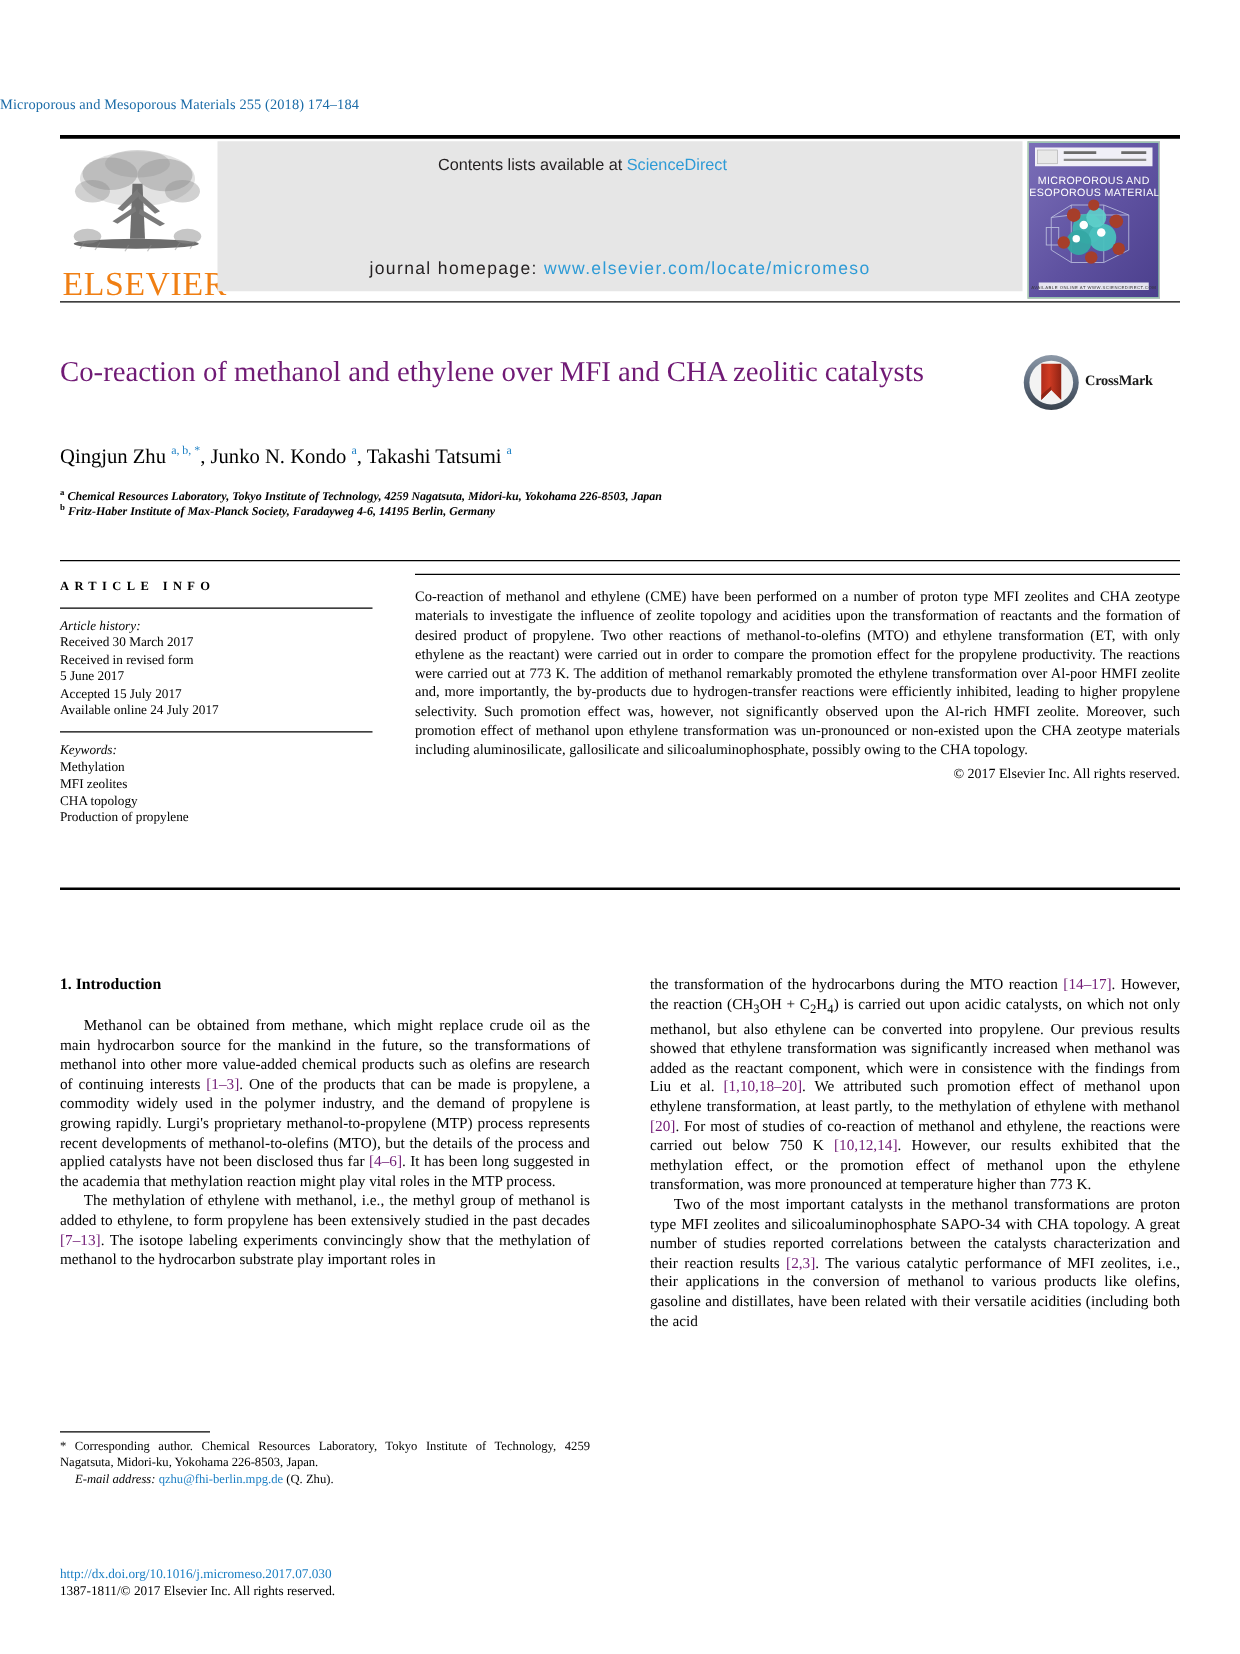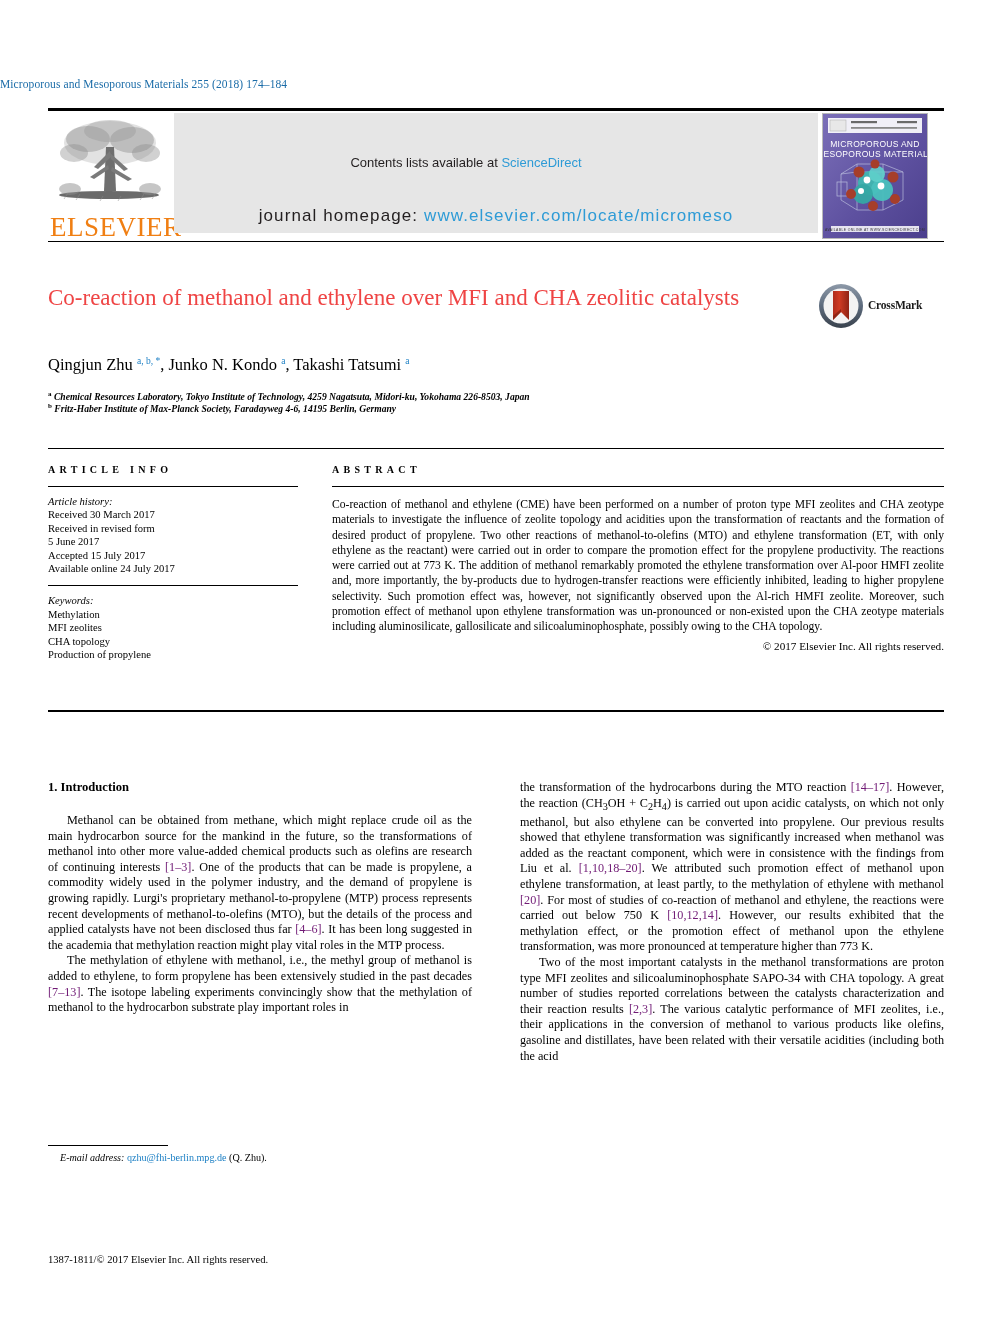--- a/index.html
+++ b/index.html
@@ -80,41 +80,40 @@
     background: #e6e6e6;
   }
   .contents-line {
     position: absolute;
     left: 0; top: 11px;
     width: 584px;
     text-align: center;
     font-family: "Liberation Sans", sans-serif;
     font-size: 13px;
     color: #231f20;
-    margin-top: 31px;
   }
   .contents-line .sd {
     color: #2e9bd6;
   }
   .journal-title {
     position: absolute;
     left: 0; top: 42px;
     width: 644px;
     text-align: center;
     font-family: "Liberation Serif", serif;
     font-size: 28.5px;
     color: #000;
   }
   .homepage-line {
     position: absolute;
     left: 0; top: 93px;
     width: 644px;
     text-align: center;
     font-family: "Liberation Sans", sans-serif;
-    font-size: 17px;
+    font-size: 14px;
     letter-spacing: 1.1px;
     color: #231f20;
   }
   .homepage-line .hp-url {
     color: #2e9bd6;
   }
   .cover-thumb {
     position: absolute;
     left: 774px; top: 5px;
     width: 104px;
@@ -137,21 +136,21 @@
     left: 48px; top: 283px;
     width: 896px;
   }
   .paper-title {
     position: absolute;
     left: 0; top: 0;
     width: 760px;
     font-family: "Liberation Serif", serif;
     font-size: 23px;
     line-height: 30px;
-    color: #ef4444;
+    color: #701a75;
   }
   .crossmark {
     position: absolute;
     left: 770px; top: 0px;
     width: 126px;
     height: 52px;
   }
   .cm-circle {
     position: absolute;
     left: 0; top: 0;
@@ -496,21 +495,20 @@
       <div class="info-group">
         <div class="it">Keywords:</div>
         <div>Methylation</div>
         <div>MFI zeolites</div>
         <div>CHA topology</div>
         <div>Production of propylene</div>
       </div>
     </div>
 
     <div class="col-right">
-      <div class="sec-head">ABSTRACT</div>
       <div class="thin-rule"></div>
       <div class="abstract-body">Co-reaction of methanol and ethylene (CME) have been performed on a number of proton type MFI zeolites and CHA zeotype materials to investigate the influence of zeolite topology and acidities upon the transformation of reactants and the formation of desired product of propylene. Two other reactions of methanol-to-olefins (MTO) and ethylene transformation (ET, with only ethylene as the reactant) were carried out in order to compare the promotion effect for the propylene productivity. The reactions were carried out at 773 K. The addition of methanol remarkably promoted the ethylene transformation over Al-poor HMFI zeolite and, more importantly, the by-products due to hydrogen-transfer reactions were efficiently inhibited, leading to higher propylene selectivity. Such promotion effect was, however, not significantly observed upon the Al-rich HMFI zeolite. Moreover, such promotion effect of methanol upon ethylene transformation was un-pronounced or non-existed upon the CHA zeotype materials including aluminosilicate, gallosilicate and silicoaluminophosphate, possibly owing to the CHA topology.</div>
       <div class="abstract-copy">© 2017 Elsevier Inc. All rights reserved.</div>
     </div>
 
     <div class="frame-rule-bottom"></div>
   </div>
 
   <div class="body-cols">
     <div class="bcol left">
@@ -519,24 +517,26 @@
       <p>The methylation of ethylene with methanol, i.e., the methyl group of methanol is added to ethylene, to form propylene has been extensively studied in the past decades <span class="ref">[7–13]</span>. The isotope labeling experiments convincingly show that the methylation of methanol to the hydrocarbon substrate play important roles in</p>
     </div>
     <div class="bcol right">
       <p style="text-indent:0">the transformation of the hydrocarbons during the MTO reaction <span class="ref">[14–17]</span>. However, the reaction (CH<sub>3</sub>OH + C<sub>2</sub>H<sub>4</sub>) is carried out upon acidic catalysts, on which not only methanol, but also ethylene can be converted into propylene. Our previous results showed that ethylene transformation was significantly increased when methanol was added as the reactant component, which were in consistence with the findings from Liu et al. <span class="ref">[1,10,18–20]</span>. We attributed such promotion effect of methanol upon ethylene transformation, at least partly, to the methylation of ethylene with methanol <span class="ref">[20]</span>. For most of studies of co-reaction of methanol and ethylene, the reactions were carried out below 750 K <span class="ref">[10,12,14]</span>. However, our results exhibited that the methylation effect, or the promotion effect of methanol upon the ethylene transformation, was more pronounced at temperature higher than 773 K.</p>
       <p>Two of the most important catalysts in the methanol transformations are proton type MFI zeolites and silicoaluminophosphate SAPO-34 with CHA topology. A great number of studies reported correlations between the catalysts characterization and their reaction results <span class="ref">[2,3]</span>. The various catalytic performance of MFI zeolites, i.e., their applications in the conversion of methanol to various products like olefins, gasoline and distillates, have been related with their versatile acidities (including both the acid</p>
     </div>
   </div>
 
   <div class="footnote">
     <div class="fn-rule"></div>
+    <div class="fn-text">* Corresponding author. Chemical Resources Laboratory, Tokyo Institute of Technology, 4259 Nagatsuta, Midori-ku, Yokohama 226-8503, Japan.</div>
     <div class="fn-email">
       <i>E-mail address:</i>
       <span class="lnk">qzhu@fhi-berlin.mpg.de</span>
       <span>(Q. Zhu).</span>
     </div>
   </div>
 
   <div class="doi-block">
+    <div class="doi-link">http://dx.doi.org/10.1016/j.micromeso.2017.07.030</div>
     <div>1387-1811/© 2017 Elsevier Inc. All rights reserved.</div>
   </div>
 
 </div>
 
 </body></html>

